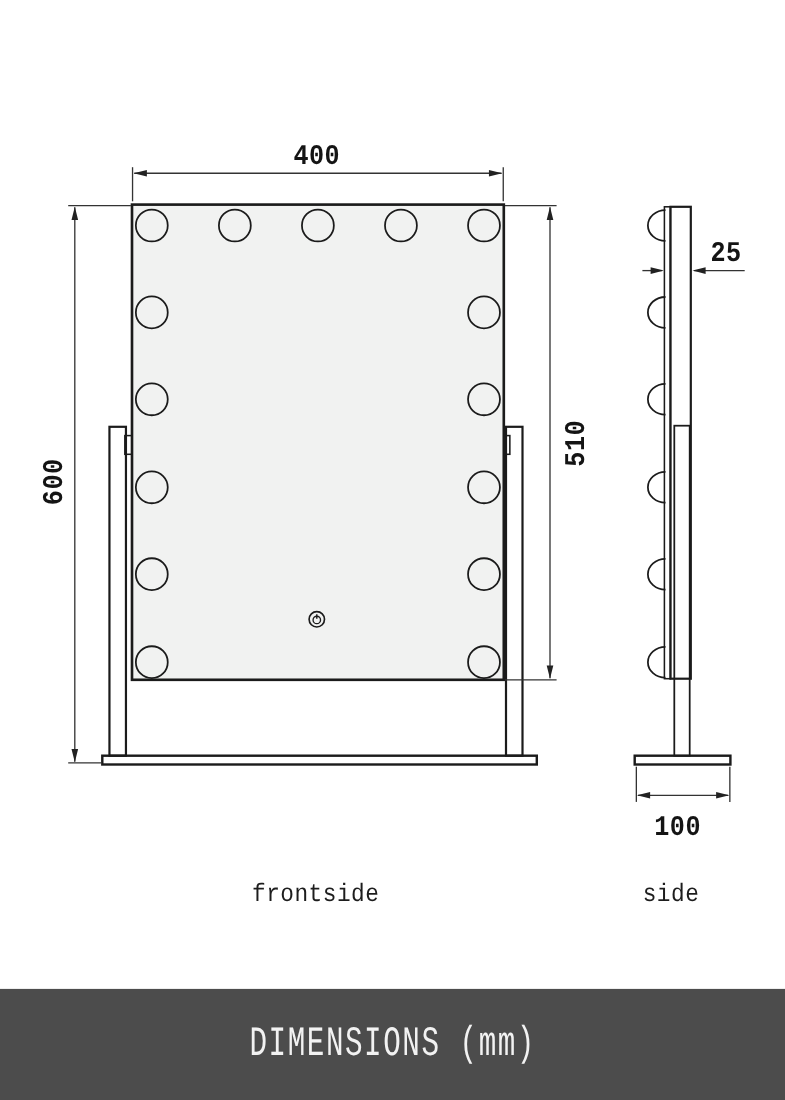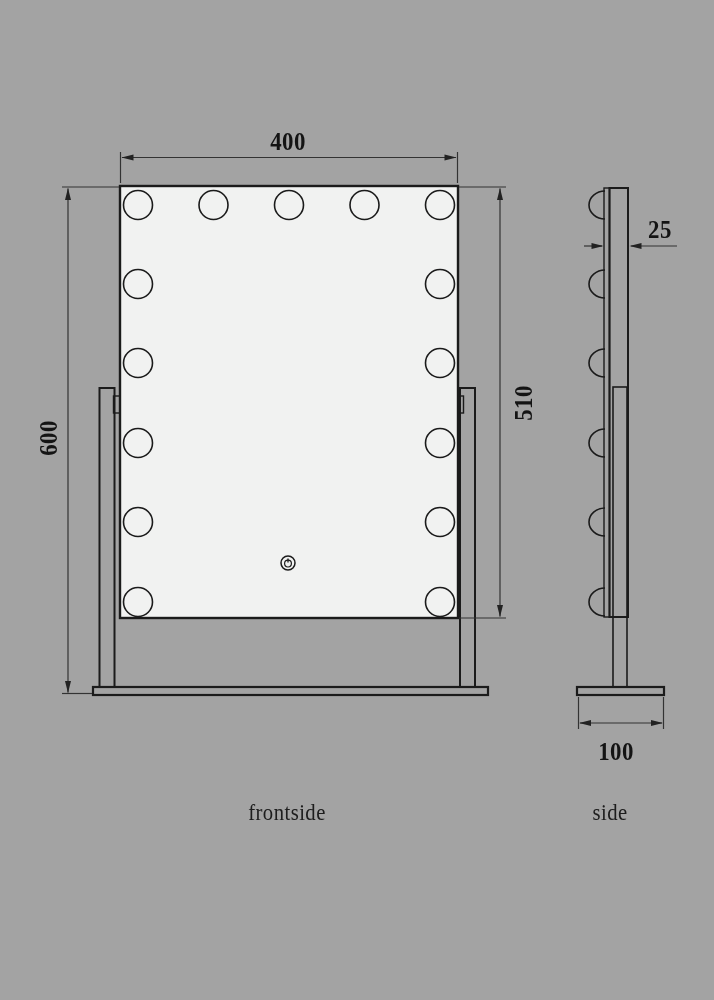--- a/index.html
+++ b/index.html
@@ -1,18 +1,18 @@
 <!DOCTYPE html>
 <html><head>
 <meta charset="utf-8">
 <style>
   html,body{margin:0;padding:0;background:#e8e8e8;}
   .stage{
     position:relative;width:714px;height:1000px;overflow:hidden;
-    background:#a3a3a3;font-family:Liberation Serif, serif;
+    background:#ffffff;font-family:Liberation Mono, monospace;
   }
   .stage svg{position:absolute;left:0;top:0;}
   .label{
     position:absolute;white-space:nowrap;color:#141414;
     font-weight:600;font-size:26px;letter-spacing:.5px;
     transform:translate(-50%,-50%) scaleX(.88);
   }
   .label.rot{transform:translate(-50%,-50%) rotate(-90deg) scaleX(.88);}
   .view-label{
     position:absolute;white-space:nowrap;color:#1d1d1d;
@@ -148,14 +148,17 @@
   <div class="label rot" style="left:524px;top:403px;">510</div>
 
   <div class="label" style="left:660px;top:230px;">25</div>
 
   <div class="label" style="left:616px;top:752px;">100</div>
 
   <div class="view-label" style="left:287px;top:813px;">frontside</div>
 
   <div class="view-label" style="left:610px;top:813px;">side</div>
 
+  <div class="footer">
+    <div class="footer-title">DIMENSIONS (mm)</div>
+  </div>
 
 </div>
 
 </body></html>

